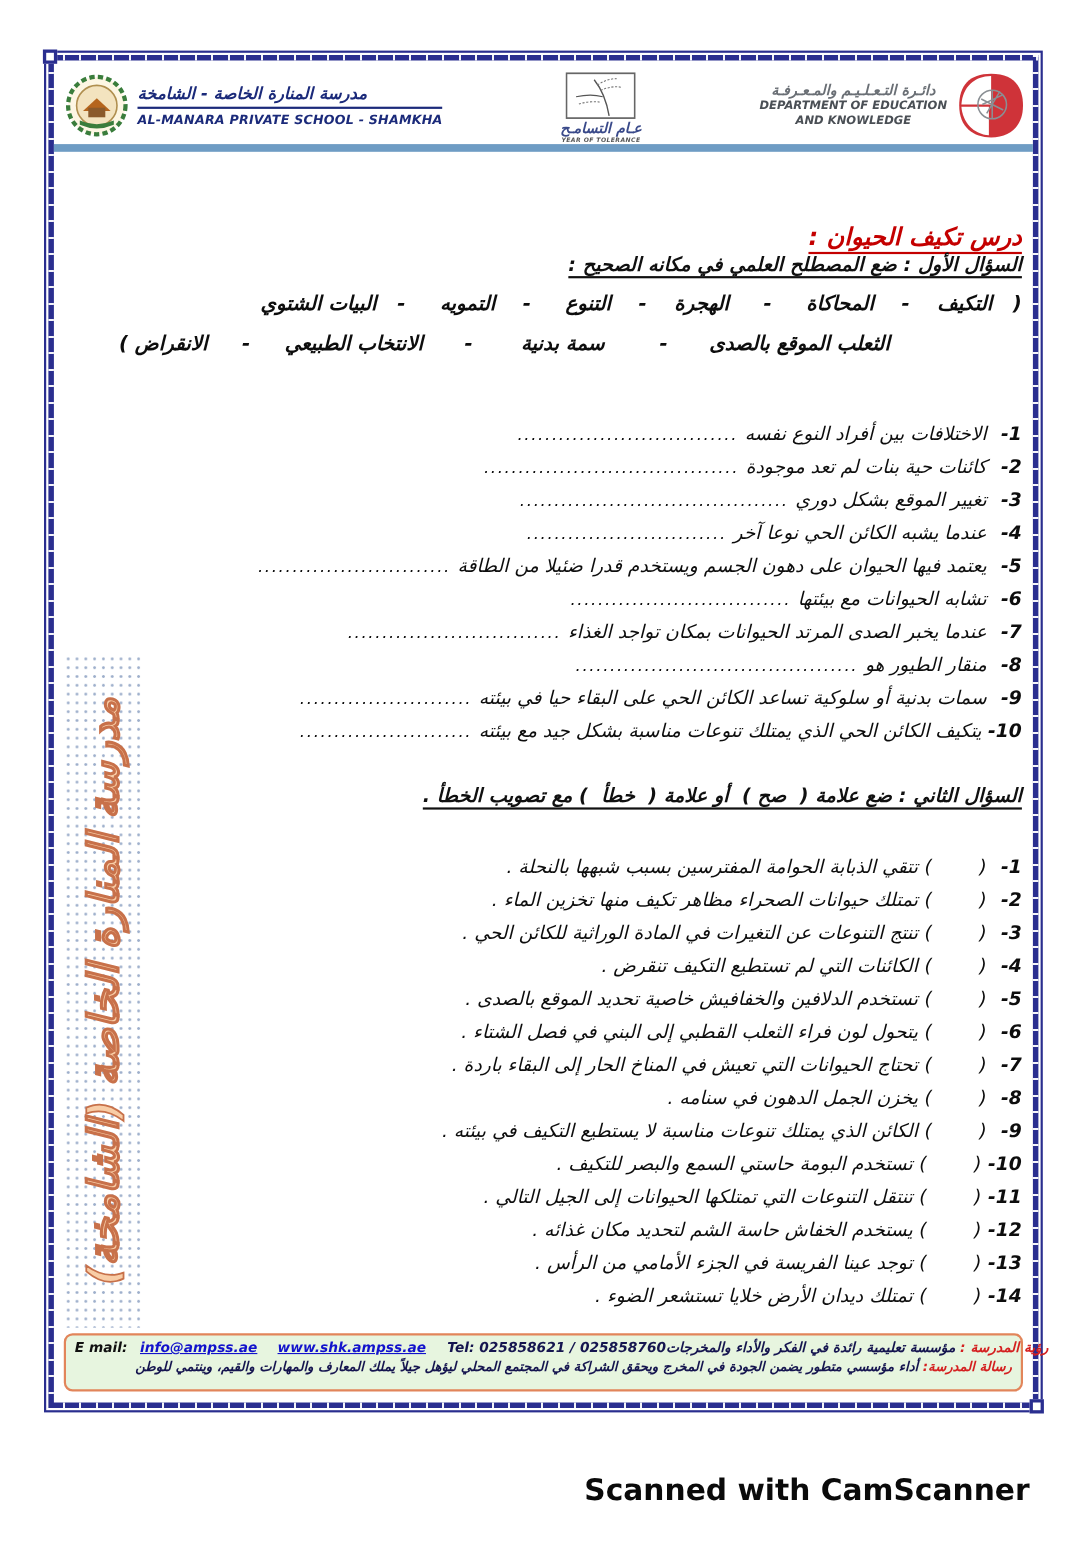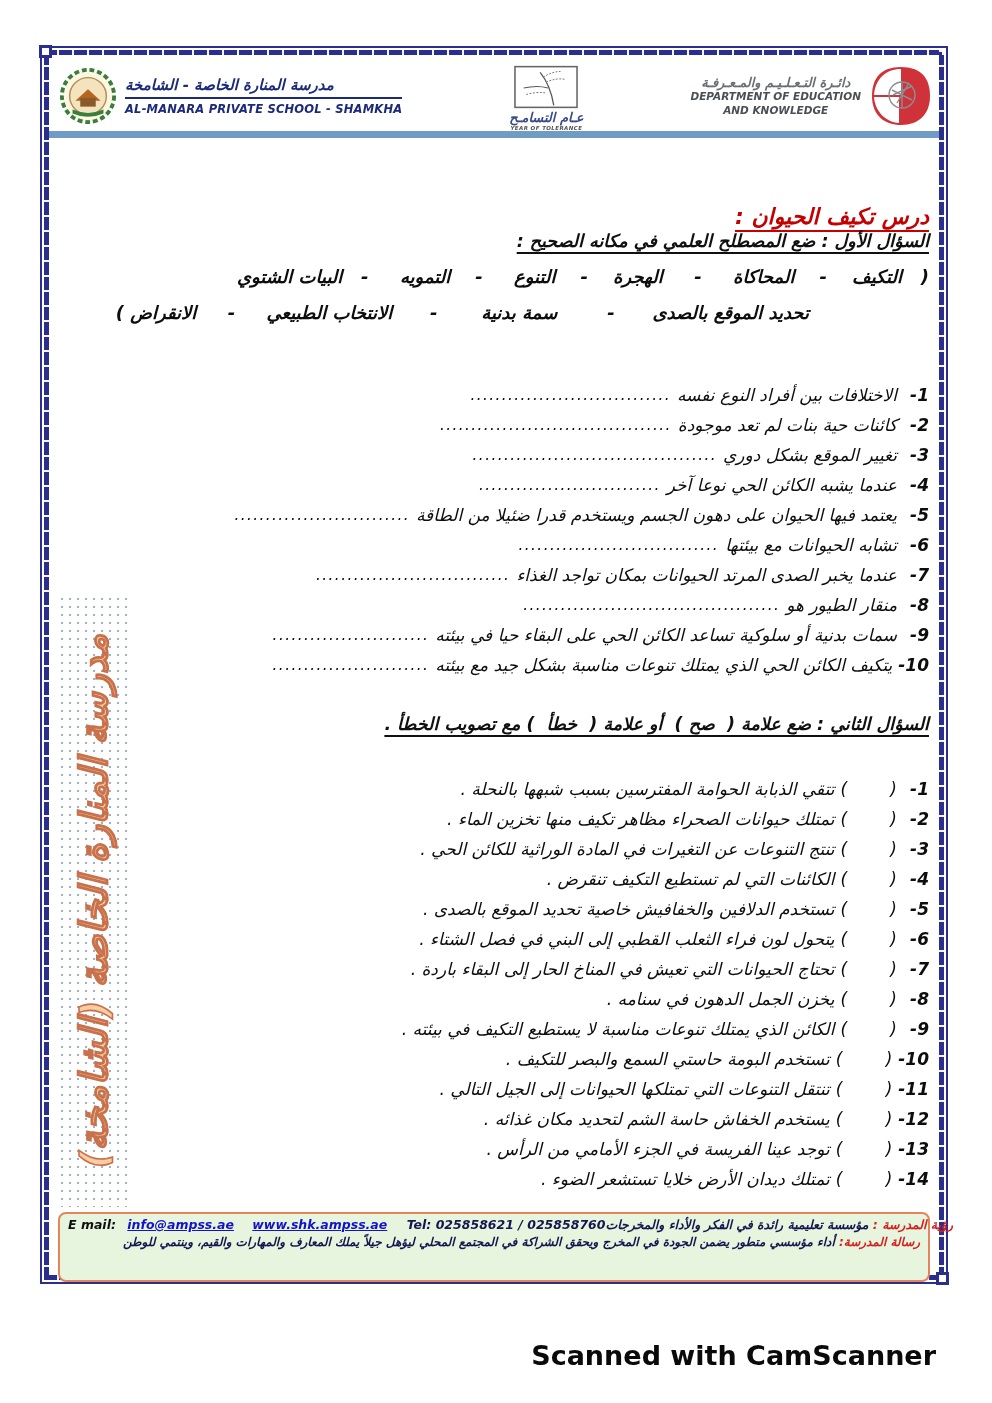--- a/index.html
+++ b/index.html
@@ -52,21 +52,21 @@
   .q2-header{top:659px;}
   .q2-list{top:719px;}
   .item .paren{white-space:pre;font-size:17px;}
   
   .watermark{position:absolute;left:9px;top:540px;width:72px;height:612px;overflow:hidden;
       background-image:radial-gradient(circle,#9fb0cc 1.1px,transparent 1.4px);background-size:8px 8px;}
   .watermark-text{position:absolute;top:50%;left:50%;transform:translate(-50%,-50%) rotate(-90deg);
       white-space:nowrap;font-size:38px;font-weight:bold;color:#f8cda6;
       -webkit-text-stroke:1.6px #c8714a;letter-spacing:1px;direction:rtl;}
   
-  .footer{position:absolute;left:9px;right:9px;top:1157px;height:70px;background:#e7f5df;
+  .footer{position:absolute;left:9px;right:9px;top:1157px;height:53px;background:#e7f5df;
       border:2px solid #e2855a;border-radius:8px;box-sizing:border-box;padding:3px 8px 2px 8px;}
   .f-row1{display:flex;justify-content:space-between;align-items:center;font-size:12.5px;font-weight:bold;white-space:nowrap;}
   .f-left{direction:ltr;color:#101030;}
   .f-left .lbl{color:#101010;}
   .f-link{color:#1212cc;text-decoration:underline;margin:0 7px;}
   .f-tel{color:#15154f;margin-left:8px;}
   .f-right{direction:rtl;color:#15154f;}
   .f-red{color:#d42020;}
   .f-row2{direction:rtl;text-align:right;font-size:12px;font-weight:bold;color:#15154f;margin-top:3px;white-space:nowrap;}
   
@@ -127,21 +127,21 @@
             </g>
           </svg>
         </div>
       </div>
 
       <div class="band"></div>
 
       <div class="abs lesson-title">درس تكيف الحيوان :</div>
       <div class="abs q-header q1-header">السؤال الأول : ضع المصطلح العلمي في مكانه الصحيح :</div>
       <div class="abs word-bank wb1">(   التكيف    -    المحاكاة     -     الهجرة    -    التنوع     -    التمويه     -   البيات الشتوي</div>
-      <div class="abs word-bank wb2">تحديد الموقع بالصدى      -        سمة بدنية       -      الانتخاب الطبيعي     -     الانقراض )</div>
+      <div class="abs word-bank wb2">الثعلب الموقع بالصدى      -        سمة بدنية       -      الانتخاب الطبيعي     -     الانقراض )</div>
 
       <div class="list q1-list">
   <div class="item">
     <span class="num">1-</span>
     <span class="txt">الاختلافات بين أفراد النوع نفسه</span>
     <span class="dots">................................</span>
   </div>
 
   <div class="item">
     <span class="num">2-</span>

